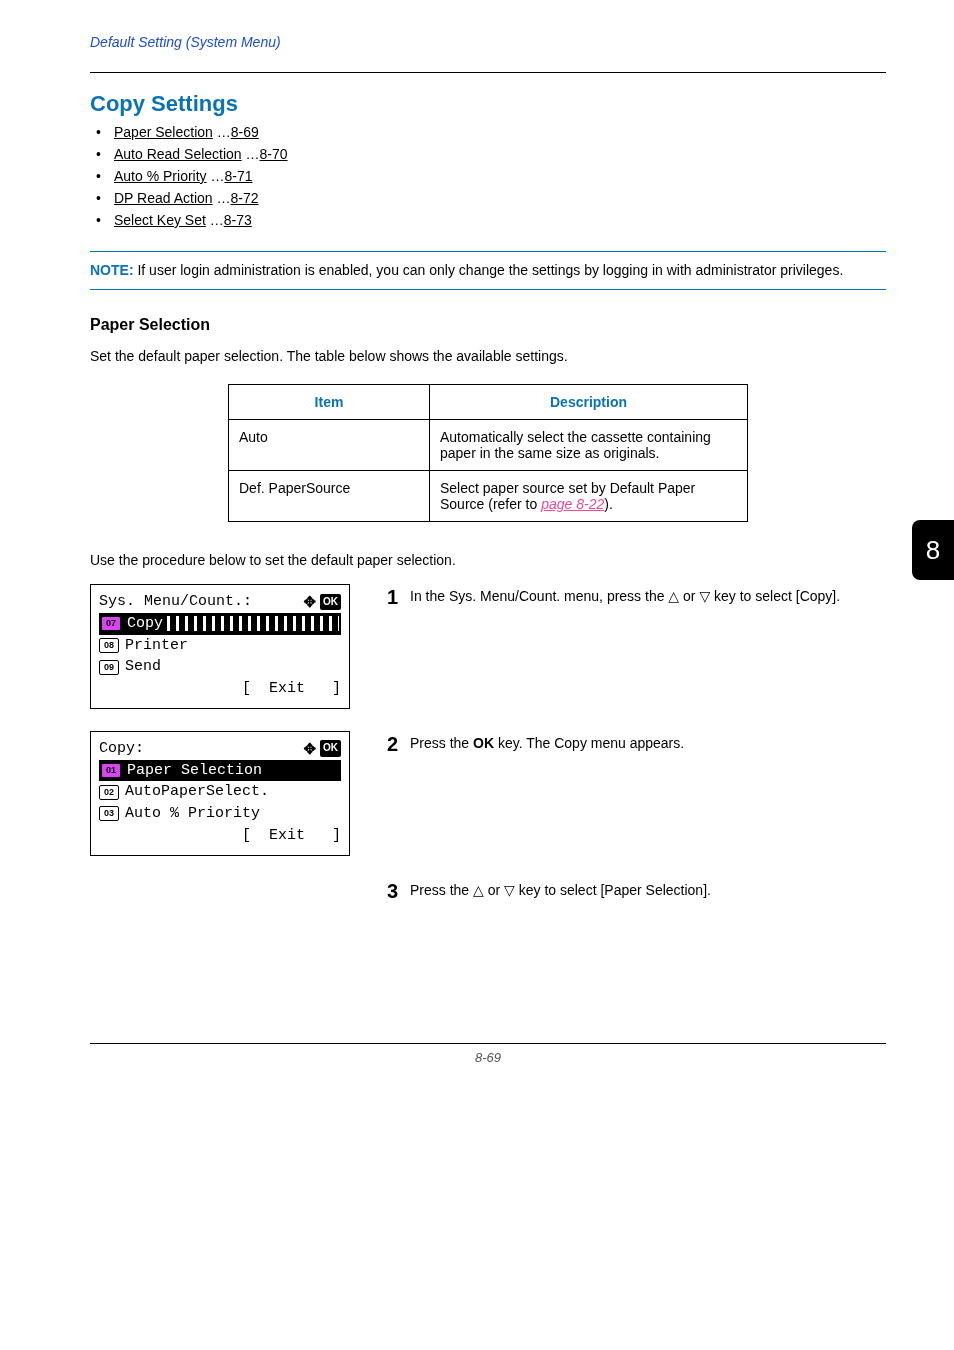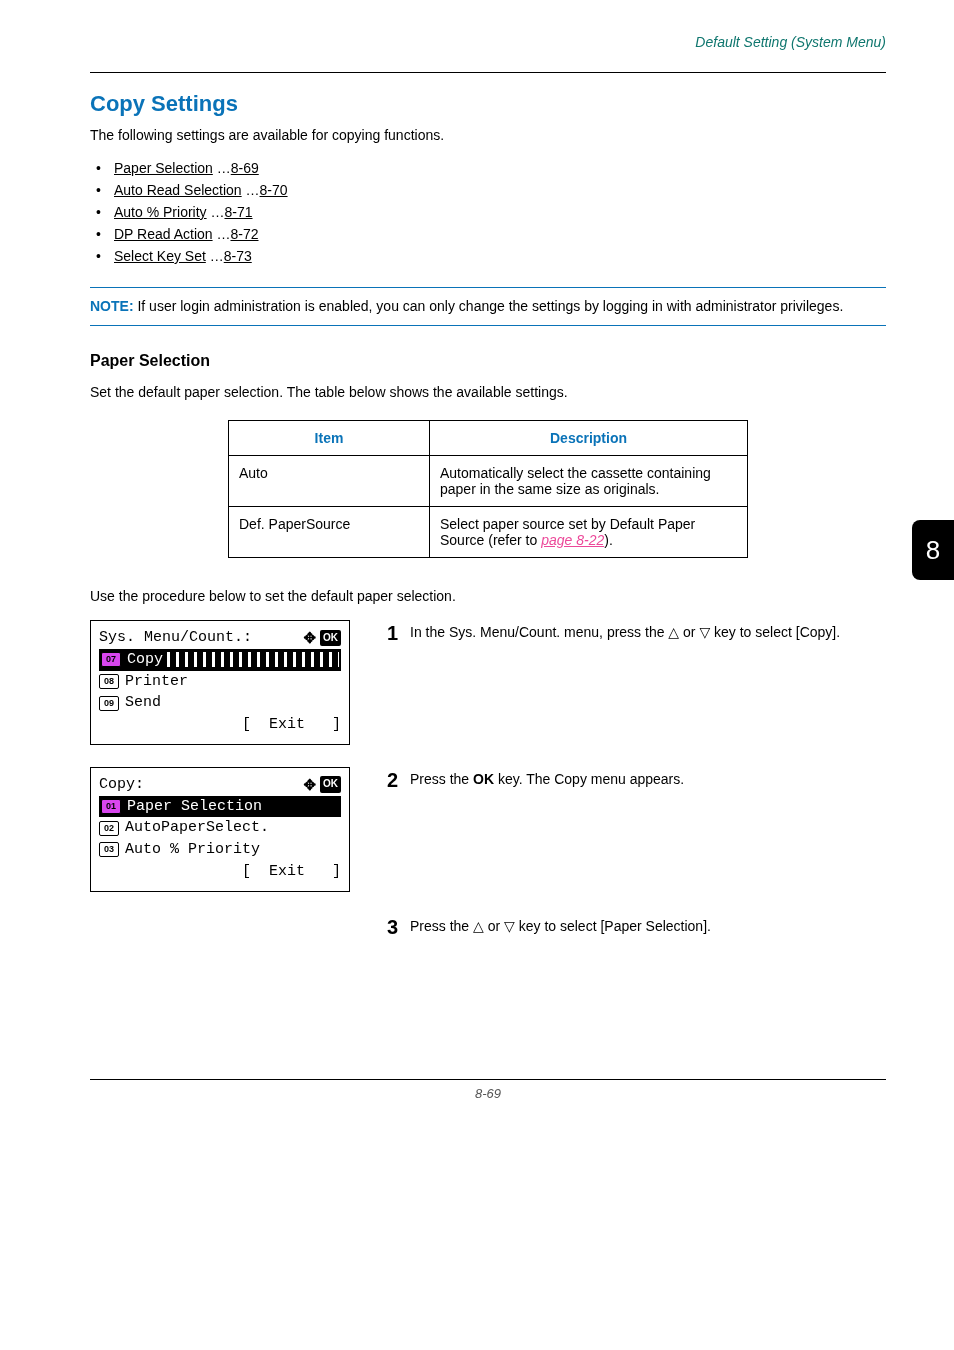--- a/index.html
+++ b/index.html
@@ -15,22 +15,22 @@
     box-sizing: border-box;
     padding: 58px 68px 40px 90px;
     position: relative;
   }
   .top-rule {
     border-top: 1px solid #000;
     margin-bottom: 4px;
   }
   .top-header {
     font-style: italic;
-    color: #0f766e;
-    text-align: right;
+    color: #1d4ed8;
+    text-align: left;
     font-size: 14px;
     margin-top: -24px;
     margin-bottom: 22px;
   }
   h1.section {
     font-size: 22px;
     font-weight: bold;
     margin: 18px 0 4px 0;
     color: #0a73b8;
   }
@@ -232,21 +232,20 @@
 </head>
 <body>
 
 <div class="page">
 
   <div class="top-header">Default Setting (System Menu)</div>
   <div class="top-rule"></div>
 
   <h1 class="section">Copy Settings</h1>
 
-  <p class="body">The following settings are available for copying functions.</p>
 
   <ul class="links">
     <li>
       <a href="#">Paper Selection</a> …<span class="pageref">8-69</span>
     </li>
     <li>
       <a href="#">Auto Read Selection</a> …<span class="pageref">8-70</span>
     </li>
     <li>
       <a href="#">Auto % Priority</a> …<span class="pageref">8-71</span>

